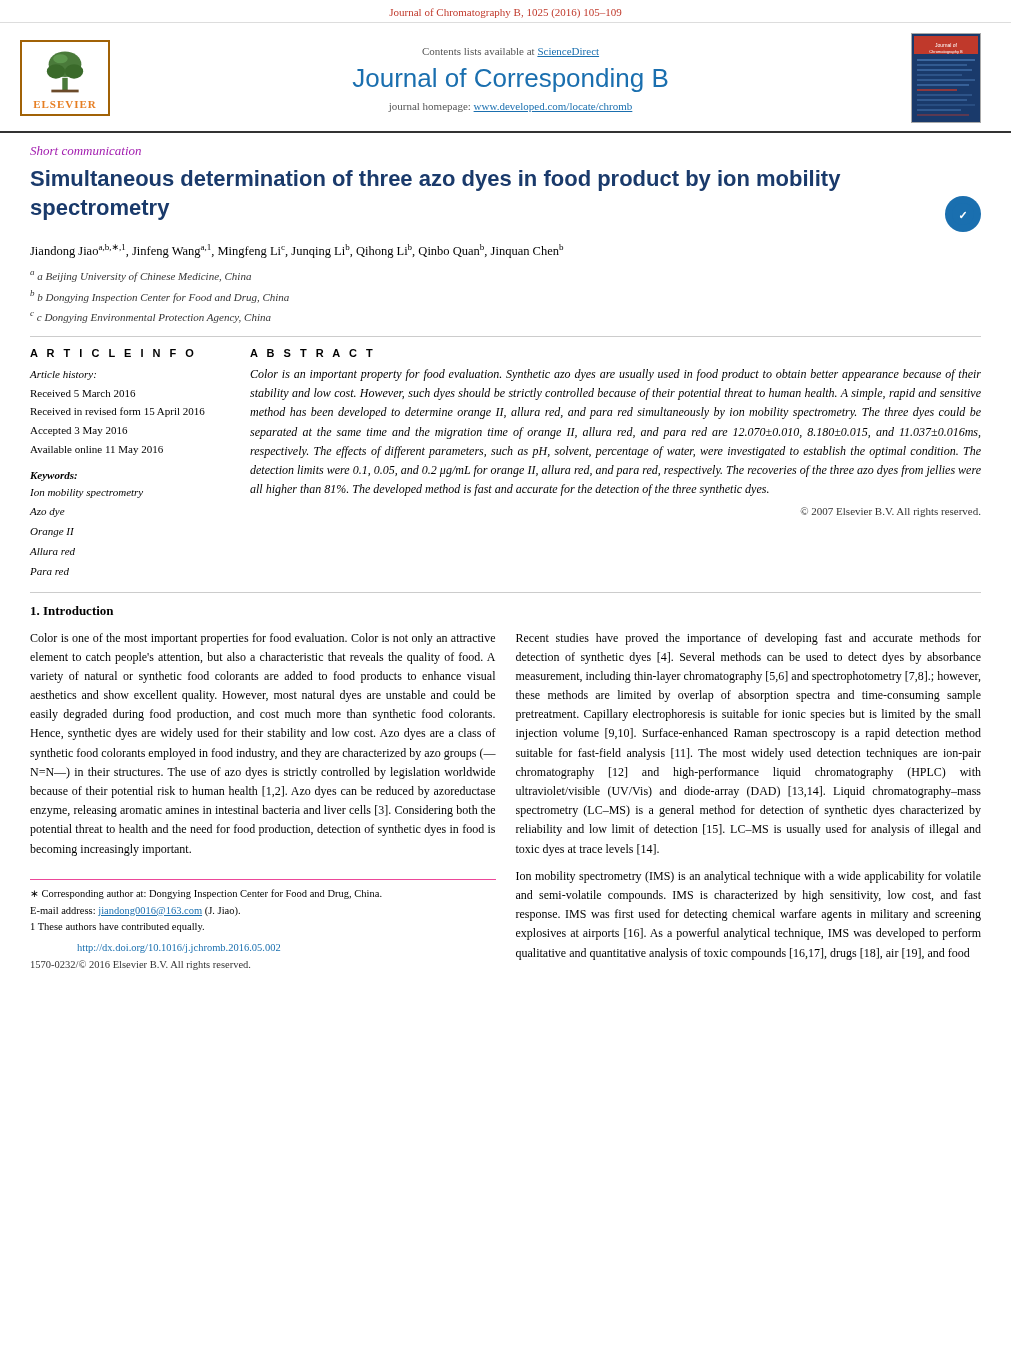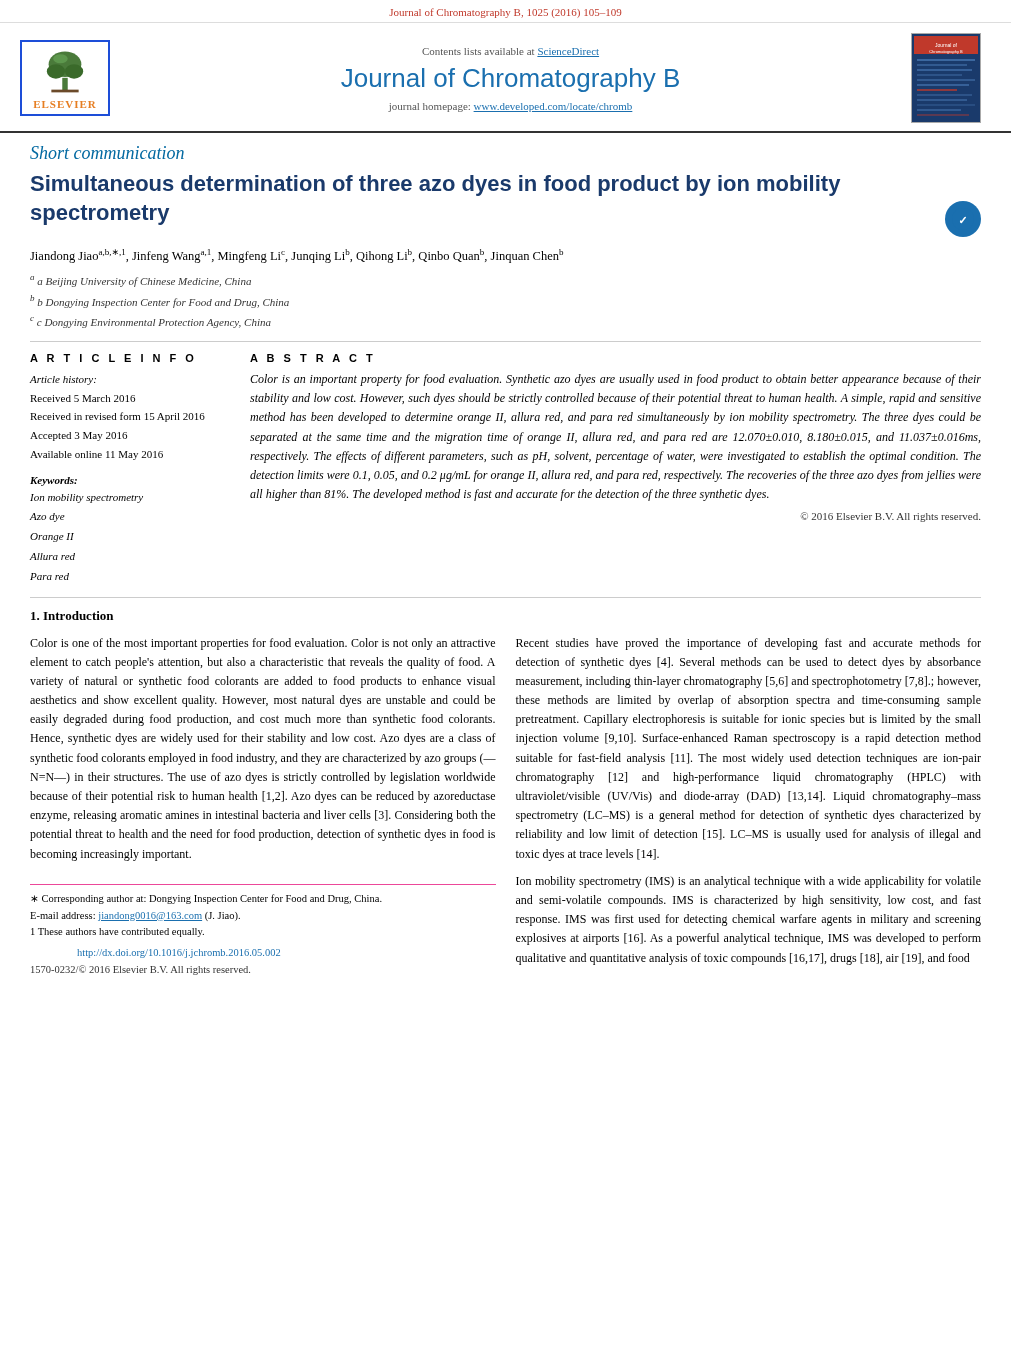--- a/index.html
+++ b/index.html
@@ -36,21 +36,21 @@
       border-bottom: 2px solid #333;
     }
 
     .elsevier-logo {
       width: 90px;
       margin-right: 20px;
       flex-shrink: 0;
     }
 
     .elsevier-logo .logo-box {
-      border: 2px solid #1d4ed8;
+      border: 2px solid #a16207;
       padding: 4px;
       display: flex;
       flex-direction: column;
       align-items: center;
     }
 
     .elsevier-logo .tree-svg {
       width: 60px;
       height: 50px;
     }
@@ -109,24 +109,24 @@
       color: #fff;
       text-align: center;
     }
 
     
     .article-body {
       padding: 0 30px 20px 30px;
     }
 
     .short-communication {
-      font-size: 18px;
+      font-size: 13px;
       font-style: italic;
       padding: 10px 0 6px 0;
-      color: #0369a1;
+      color: #a21caf;
     }
 
     .article-title {
       font-size: 22px;
       font-weight: bold;
       color: #1a3a6b;
       line-height: 1.3;
       margin-bottom: 10px;
       font-family: Arial, sans-serif;
     }
@@ -324,21 +324,21 @@
         </svg>
         <div class="elsevier-text">ELSEVIER</div>
       </div>
     </div>
 
     <div class="header-center">
       <div class="sciencedirect-line">
         <span>Contents lists available at</span>
         <a href="#" style="color:#1a6faf;">ScienceDirect</a>
       </div>
-      <div class="journal-title">Journal of Chromatography B</div>
+      <div class="journal-title">Journal of Corresponding B</div>
       <div class="journal-homepage">
         <span>journal homepage:</span>
         <a href="#" style="color:#1a6faf;">www.developed.com/locate/chromb</a>
       </div>
     </div>
 
     <div class="journal-cover">
       <div class="cover-img">
         <svg width="68" height="88" viewBox="0 0 68 88" xmlns="http://www.w3.org/2000/svg">
           <rect width="68" height="88" fill="#1a3a6b"></rect>
@@ -411,21 +411,21 @@
             <li>Orange II</li>
             <li>Allura red</li>
             <li>Para red</li>
           </ul>
         </div>
       </div>
 
       <div class="abstract-col">
         <div class="section-label">A B S T R A C T</div>
         <div class="abstract-text">Color is an important property for food evaluation. Synthetic azo dyes are usually used in food product to obtain better appearance because of their stability and low cost. However, such dyes should be strictly controlled because of their potential threat to human health. A simple, rapid and sensitive method has been developed to determine orange II, allura red, and para red simultaneously by ion mobility spectrometry. The three dyes could be separated at the same time and the migration time of orange II, allura red, and para red are 12.070±0.010, 8.180±0.015, and 11.037±0.016ms, respectively. The effects of different parameters, such as pH, solvent, percentage of water, were investigated to establish the optimal condition. The detection limits were 0.1, 0.05, and 0.2 μg/mL for orange II, allura red, and para red, respectively. The recoveries of the three azo dyes from jellies were all higher than 81%. The developed method is fast and accurate for the detection of the three synthetic dyes.</div>
-        <div class="abstract-footer">© 2016 Elsevier B.V. All rights reserved.</div>
+        <div class="abstract-footer">© 2007 Elsevier B.V. All rights reserved.</div>
       </div>
     </div>
 
     <hr class="divider-line">
 
     <div class="section-heading">
       <span>1.</span>
       <span>Introduction</span>
     </div>
 

